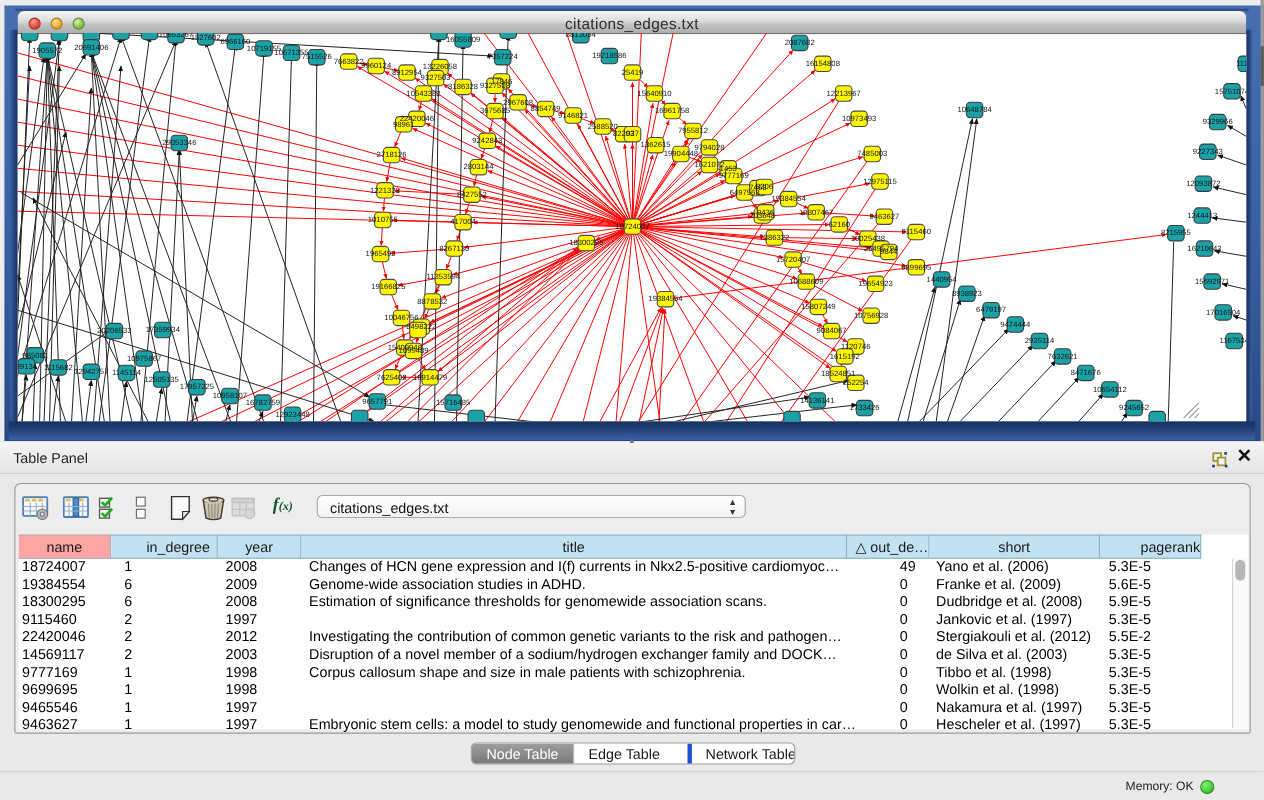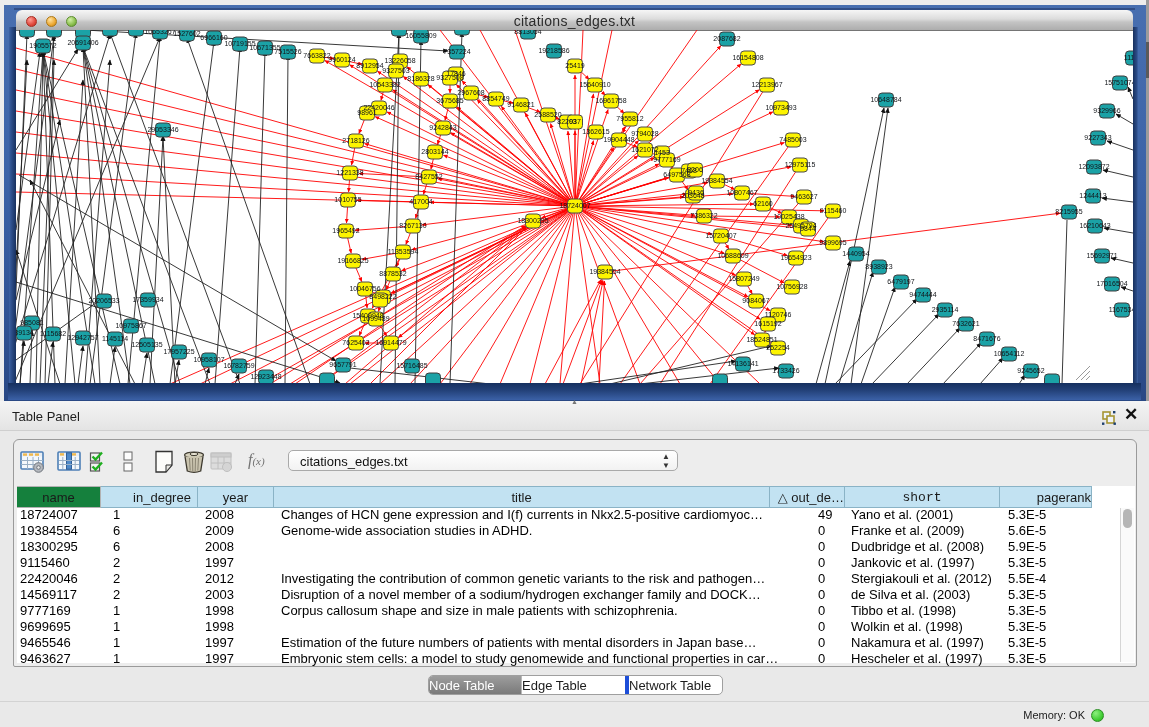--- a/index.html
+++ b/index.html
@@ -54,21 +54,21 @@
 .c3 { left:188px; width:80px;  }
 .c4 { left:264px; width:498px; }
 .c5 { left:801px; width:73px;  }
 .c6 { left:834px; width:160px; }
 .c7 { left:991px; width:90px;  }
 #vscroll { position:absolute; left:1120px; top:508px; width:14px; height:154px; background:#fafafa; border-left:1px solid #d5d5d5; }
 #vthumb { position:absolute; left:1122.5px; top:509px; width:9px; height:19px; background:#b6b6b6; border-radius:5px; }
 
 #tabs { position:absolute; left:428px; top:675px; width:295px; height:20px; border:1px solid #9f9f9f;
   border-radius:5px; background:#fff; overflow:hidden; }
-.tab { position:absolute; top:0; height:20px; line-height:19px; font-size:13px; text-align:left; color:#1c1c1c; }
+.tab { position:absolute; top:0; height:20px; line-height:19px; font-size:13px; text-align:center; color:#1c1c1c; }
 #tab1 { left:0; width:92px; background:linear-gradient(180deg,#9d9d9d,#767676); color:#fff; }
 #tab2 { left:92px; width:92px; border-left:1px solid #b9b9b9; }
 #tab3 { left:196px; width:111px; border-left:4px solid #1d4ed8; }
 #status { position:absolute; left:0; top:701px; width:1149px; height:26px; border-top:1px solid #d3d3d3; }
 #mem { position:absolute; right:64px; top:709px; font-size:11px; color:#222; }
 #memdot { position:absolute; left:1091px; top:709px; width:13px; height:13px; border-radius:50%;
   background:radial-gradient(circle at 35% 30%,#8cf07e,#3ecb31 65%,#2da423); border:1px solid #2a8f22; }
 </style></head>
 <body>
 <div id="app">
@@ -689,76 +689,77 @@
     <line x1="16.5" y1="8" x2="15.8" y2="20.5" stroke="#8a8472"></line>
   </svg>
   <svg class="icon" style="left:210px" width="24" height="24" viewBox="0 0 24 24" opacity="0.55">
     <rect x="1" y="3" width="20" height="16" rx="1" fill="#cfcfcf" stroke="#9a9a9a"></rect>
     <rect x="1" y="3" width="20" height="4" fill="#b5b5b5" stroke="#9a9a9a"></rect>
     <line x1="8" y1="7" x2="8" y2="19" stroke="#9a9a9a"></line>
       <line x1="14" y1="7" x2="14" y2="19" stroke="#9a9a9a"></line>
     <line x1="1" y1="13" x2="21" y2="13" stroke="#9a9a9a"></line>
     <circle cx="17" cy="17" r="4.5" fill="#c3c3c3" stroke="#9a9a9a"></circle>
   </svg>
-  <div style="position:absolute;left:248px;top:451px;font-size:16px;color:#737373;font-style:italic;font-weight:normal;font-family:'Liberation Serif',serif">f<span style="font-size:11px">(x)</span></div>
+  <div style="position:absolute;left:248px;top:451px;font-size:16px;color:#14532d;font-style:italic;font-weight:bold;font-family:'Liberation Serif',serif">f<span style="font-size:11px">(x)</span></div>
   <div id="dropdown">
       <div class="dt">citations_edges.txt</div>
       <div class="arr">▲<br>▼</div>
     </div>
 
   <div id="tablebox"></div>
-  <div class="th" style="left:17px;width:84px;background:#15803d;border-right:1px solid #b2b2b2;border-top:1px solid #b2b2b2;border-bottom:1px solid #b2b2b2">name</div>
+  <div class="th" style="left:17px;width:84px;background:#fca5a5;border-right:1px solid #b2b2b2;border-top:1px solid #b2b2b2;border-bottom:1px solid #b2b2b2">name</div>
   <div class="th" style="left:101px;width:97px;padding-left:26px;">in_degree</div>
   <div class="th" style="left:198px;width:76px;">year</div>
   <div class="th" style="left:274px;width:496px;">title</div>
   <div class="th" style="left:770px;width:75px;text-align:right;padding-left:6px">△ out_de…</div>
-  <div class="th" style="left:845px;width:155px;font-family:Liberation Mono, monospace;">short</div>
+  <div class="th" style="left:845px;width:155px;">short</div>
   <div class="th" style="left:1000px;width:92px;text-align:right;">pagerank</div>
   <div class="trow" style="top:507px">
 <div class="c c1">18724007</div>
       <div class="c c2">1</div>
       <div class="c c3">2008</div>
 <div class="c c4">Changes of HCN gene expression and I(f) currents in Nkx2.5-positive cardiomyoc…</div>
       <div class="c c5">49</div>
-      <div class="c c6">Yano et al. (2001)</div>
+      <div class="c c6">Yano et al. (2006)</div>
 <div class="c c7">5.3E-5</div>
     </div>
 <div class="trow" style="top:523px">
 <div class="c c1">19384554</div>
       <div class="c c2">6</div>
       <div class="c c3">2009</div>
 <div class="c c4">Genome-wide association studies in ADHD.</div>
       <div class="c c5">0</div>
       <div class="c c6">Franke et al. (2009)</div>
 <div class="c c7">5.6E-5</div>
     </div>
 <div class="trow" style="top:539px">
 <div class="c c1">18300295</div>
       <div class="c c2">6</div>
       <div class="c c3">2008</div>
+<div class="c c4">Estimation of significance thresholds for genomewide association scans.</div>
       <div class="c c5">0</div>
       <div class="c c6">Dudbridge et al. (2008)</div>
 <div class="c c7">5.9E-5</div>
     </div>
 <div class="trow" style="top:555px">
 <div class="c c1">9115460</div>
       <div class="c c2">2</div>
       <div class="c c3">1997</div>
       <div class="c c5">0</div>
       <div class="c c6">Jankovic et al. (1997)</div>
 <div class="c c7">5.3E-5</div>
     </div>
 <div class="trow" style="top:571px">
 <div class="c c1">22420046</div>
       <div class="c c2">2</div>
       <div class="c c3">2012</div>
 <div class="c c4">Investigating the contribution of common genetic variants to the risk and pathogen…</div>
       <div class="c c5">0</div>
       <div class="c c6">Stergiakouli et al. (2012)</div>
-<div class="c c7">5.5E-4</div>
+<div class="c c7">5.5E-2</div>
     </div>
 <div class="trow" style="top:587px">
 <div class="c c1">14569117</div>
       <div class="c c2">2</div>
       <div class="c c3">2003</div>
 <div class="c c4">Disruption of a novel member of a sodium/hydrogen exchanger family and DOCK…</div>
       <div class="c c5">0</div>
       <div class="c c6">de Silva et al. (2003)</div>
 <div class="c c7">5.3E-5</div>
     </div>
@@ -776,21 +777,20 @@
       <div class="c c2">1</div>
       <div class="c c3">1998</div>
       <div class="c c5">0</div>
       <div class="c c6">Wolkin et al. (1998)</div>
 <div class="c c7">5.3E-5</div>
     </div>
 <div class="trow" style="top:635px">
 <div class="c c1">9465546</div>
       <div class="c c2">1</div>
       <div class="c c3">1997</div>
-<div class="c c4">Estimation of the future numbers of patients with mental disorders in Japan base…</div>
       <div class="c c5">0</div>
       <div class="c c6">Nakamura et al. (1997)</div>
 <div class="c c7">5.3E-5</div>
     </div>
 <div class="trow" style="top:651px">
 <div class="c c1">9463627</div>
       <div class="c c2">1</div>
       <div class="c c3">1997</div>
 <div class="c c4">Embryonic stem cells: a model to study genomewide and functional properties in car…</div>
       <div class="c c5">0</div>

